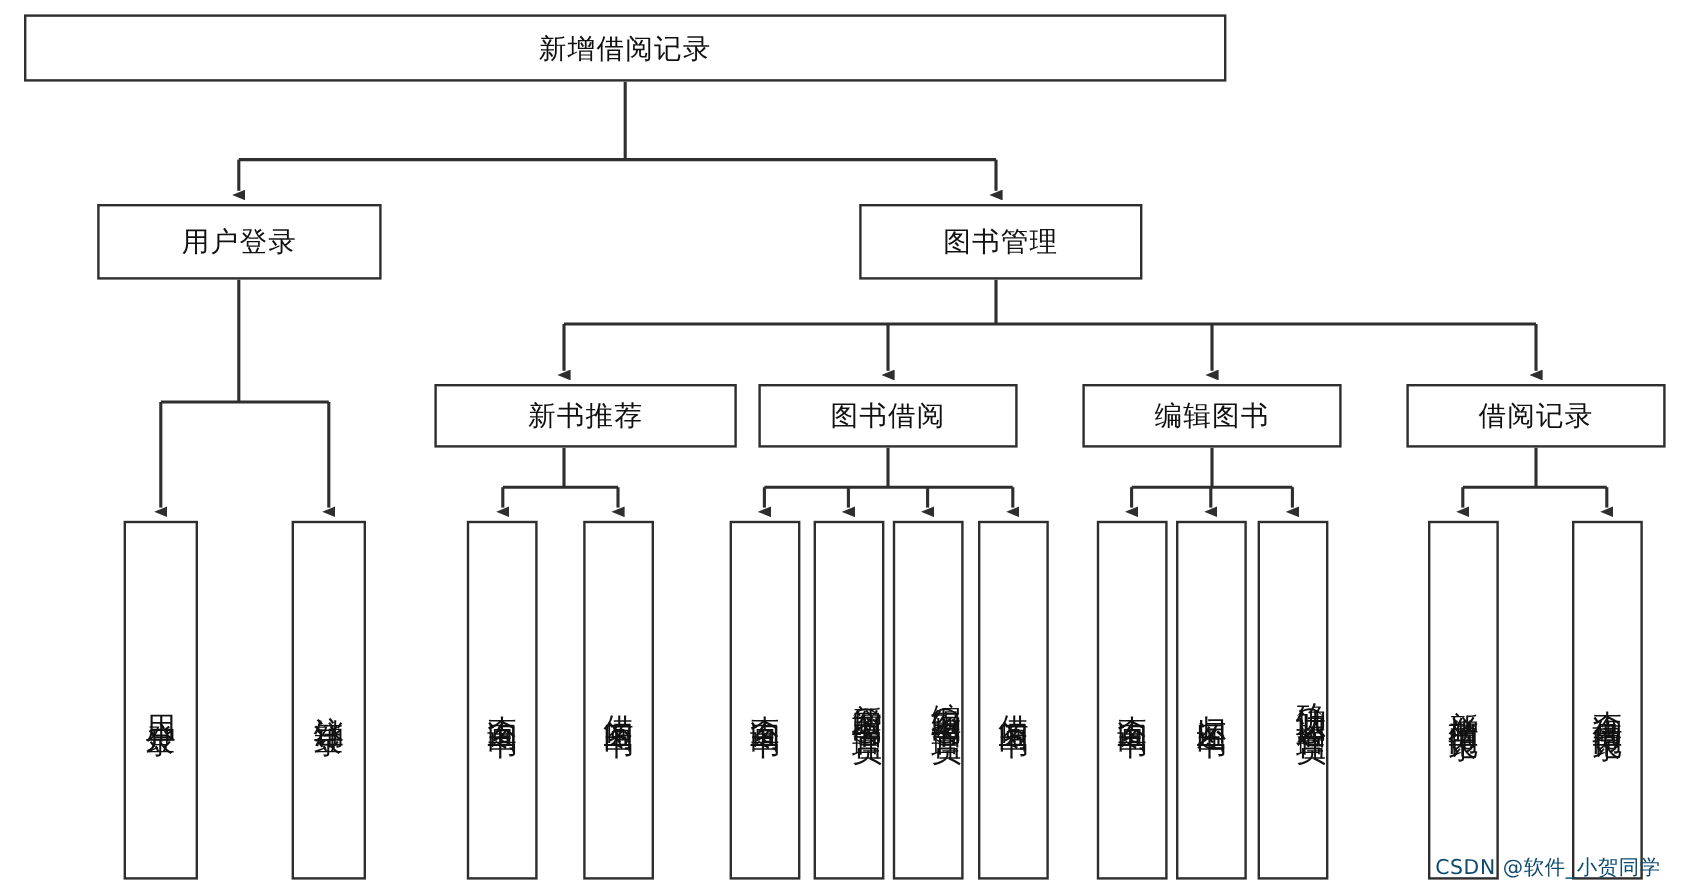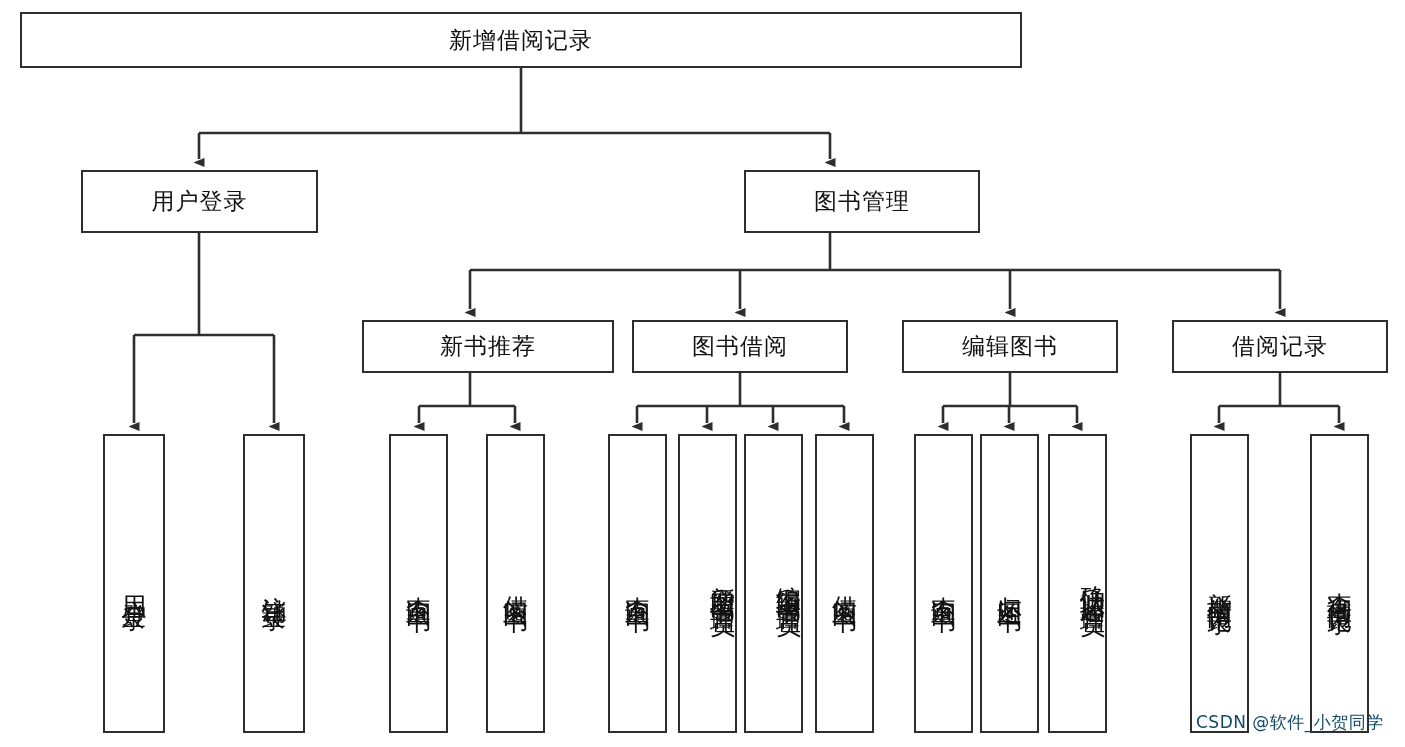--- a/index.html
+++ b/index.html
@@ -109,21 +109,21 @@
       <path d="M1219,406 L1219,423" marker-end="url(#arrow)"></path>
       <path d="M1339,406 L1339,423" marker-end="url(#arrow)"></path>
 
     </g>
   </svg>
 
   <div class="node h" style="left:20px;top:12px;width:1002px;height:56px;">新增借阅记录</div>
 
   <div class="node h" style="left:81px;top:170px;width:237px;height:63px;">用户登录</div>
 
-  <div class="node h" style="left:744px;top:170px;width:236px;height:63px;">图书管理</div>
+  <div class="node h" style="left:716px;top:170px;width:236px;height:63px;">图书管理</div>
 
   <div class="node h" style="left:362px;top:320px;width:252px;height:53px;">新书推荐</div>
 
   <div class="node h" style="left:632px;top:320px;width:216px;height:53px;text-align:right;">图书借阅</div>
 
   <div class="node h" style="left:902px;top:320px;width:216px;height:53px;">编辑图书</div>
 
   <div class="node h" style="left:1172px;top:320px;width:216px;height:53px;">借阅记录</div>
 
   <div class="node v midalign" style="left:103px;top:434px;width:62px;height:299px;">用户登录</div>

